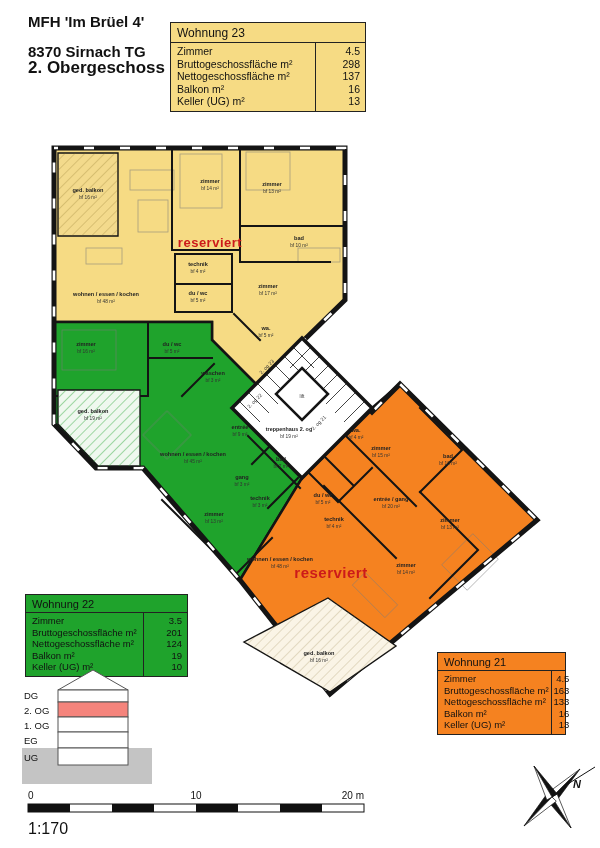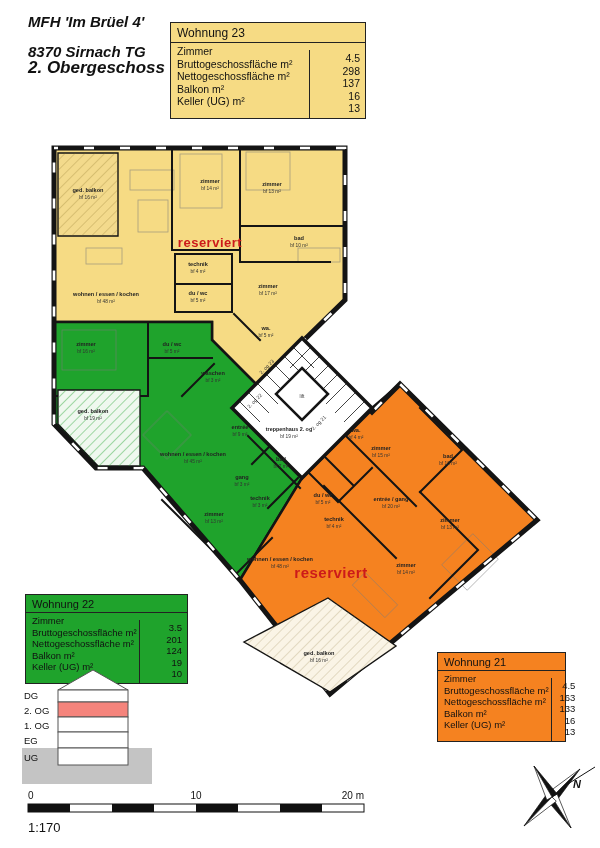--- a/index.html
+++ b/index.html
@@ -1,43 +1,43 @@
 <!DOCTYPE html>
 <html><head>
 <meta charset="utf-8">
 <style>
   html,body{margin:0;padding:0;background:#fff;}
   body{width:600px;height:848px;position:relative;font-family:"Liberation Sans",sans-serif;color:#111;overflow:hidden;}
   .abs{position:absolute;}
   
-  .hdr{left:28px;top:14px;line-height:1;font-style:italic;}
+  .hdr{left:28px;top:14px;line-height:1;}
   .hdr .l1{font-size:15px;font-weight:bold;margin-bottom:15px;}
   .hdr .l2{font-size:15px;font-weight:bold;}
   .hdr .l3{font-size:17px;font-weight:bold;text-align:center;}
   
   .info-table{border:1px solid #222;box-sizing:border-box;}
   .it-title{padding:3px 14px 2px 6px;border-bottom:1px solid #222;}
   .it-body{display:flex;align-items:stretch;}
   .it-labels{flex:1;padding:2px 2px 3px 6px;}
-  .it-vals{width:42px;border-left:1px solid #222;text-align:right;padding:2px 5px 3px 8px;margin-top:7px;}
+  .it-vals{width:42px;border-left:1px solid #222;text-align:right;padding:2px 5px 3px 2px;}
   .t-big .it-title{font-size:12px;}
   .t-big .it-labels div,.t-big .it-vals div{font-size:10.5px;line-height:12.5px;white-space:nowrap;}
   .t-sm .it-title{font-size:11px;}
   .t-sm .it-labels div,.t-sm .it-vals div{font-size:9.5px;line-height:11.5px;white-space:nowrap;}
   .t-sm .it-vals{width:36px;}
   
   text{font-family:"Liberation Sans",sans-serif;}
   .rn{font-size:5.6px;font-weight:bold;fill:#222;text-anchor:middle;}
   .ra{font-size:4.8px;fill:#333;text-anchor:middle;}
   .resv{font-weight:bold;text-anchor:middle;letter-spacing:0.5px;}
   .doorlbl{font-size:5px;fill:#333;text-anchor:middle;}
   .stlbl{font-size:5.4px;font-weight:bold;fill:#222;text-anchor:middle;}
   .sec-lbl{font-size:9.5px;fill:#111;}
   .sb-lbl{font-size:10px;fill:#111;}
-  .ratio{left:28px;top:820px;font-size:13px;}
+  .ratio{left:28px;top:820px;font-size:16px;}
   .north-n{font-size:11px;font-weight:bold;font-style:italic;fill:#111;}
 </style>
 </head>
 <body>
 
 <div class="abs hdr">
   <div class="l1">MFH 'Im Brüel 4'</div>
   <div class="l2">8370 Sirnach TG</div>
   <div class="l3">2. Obergeschoss</div>
 </div>

